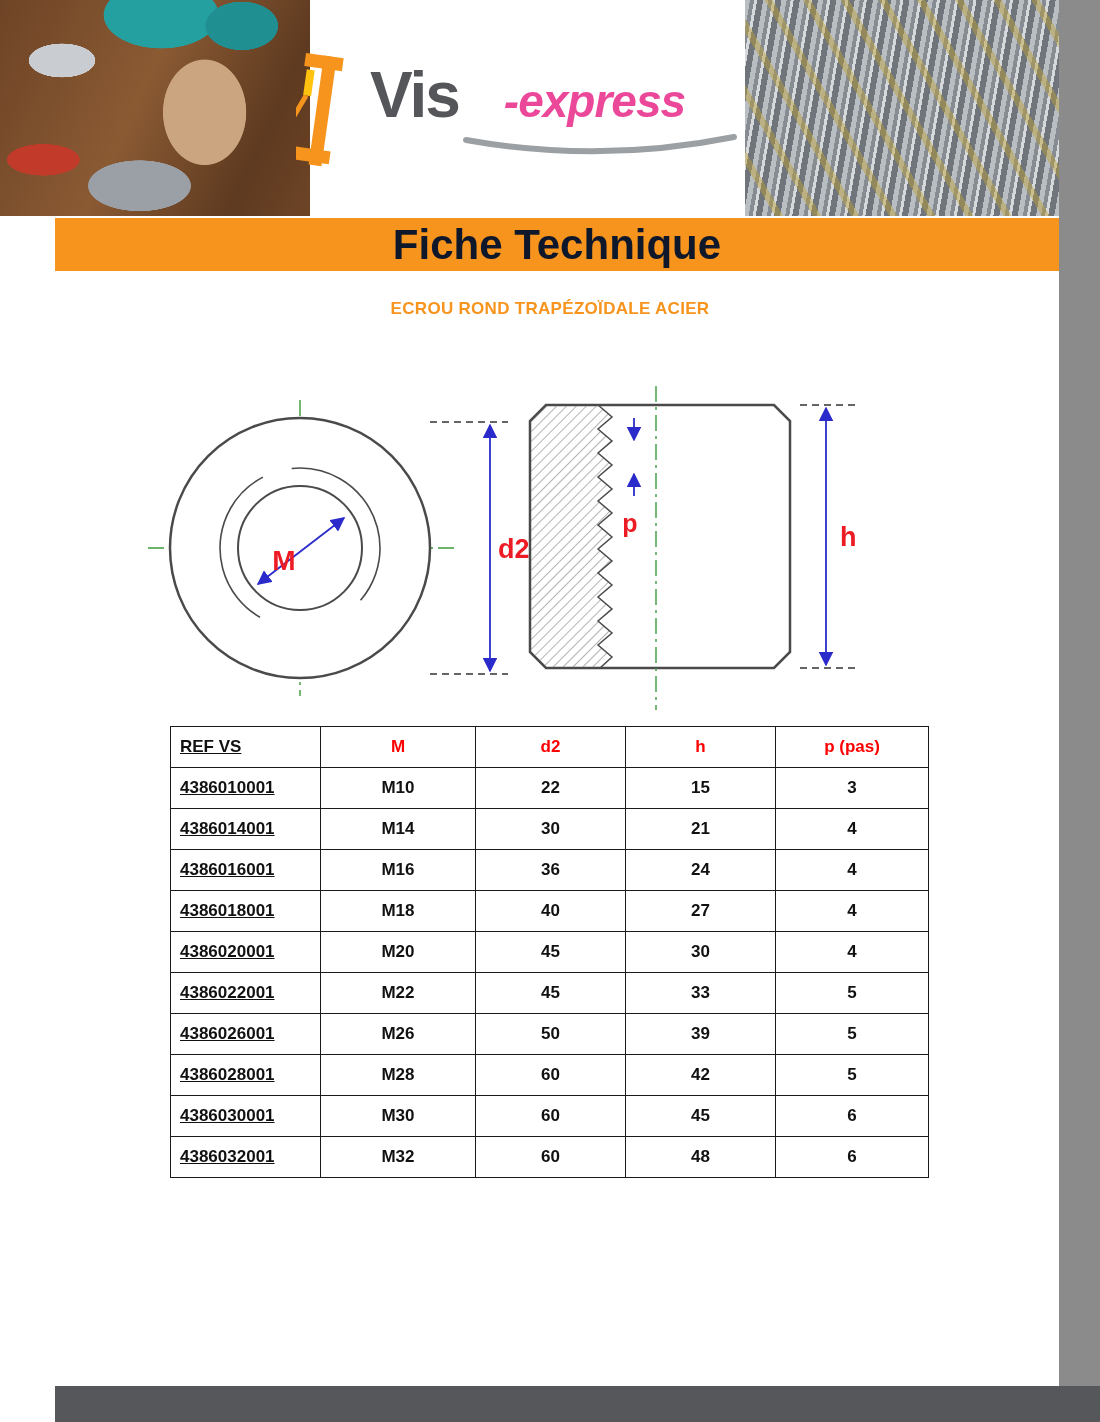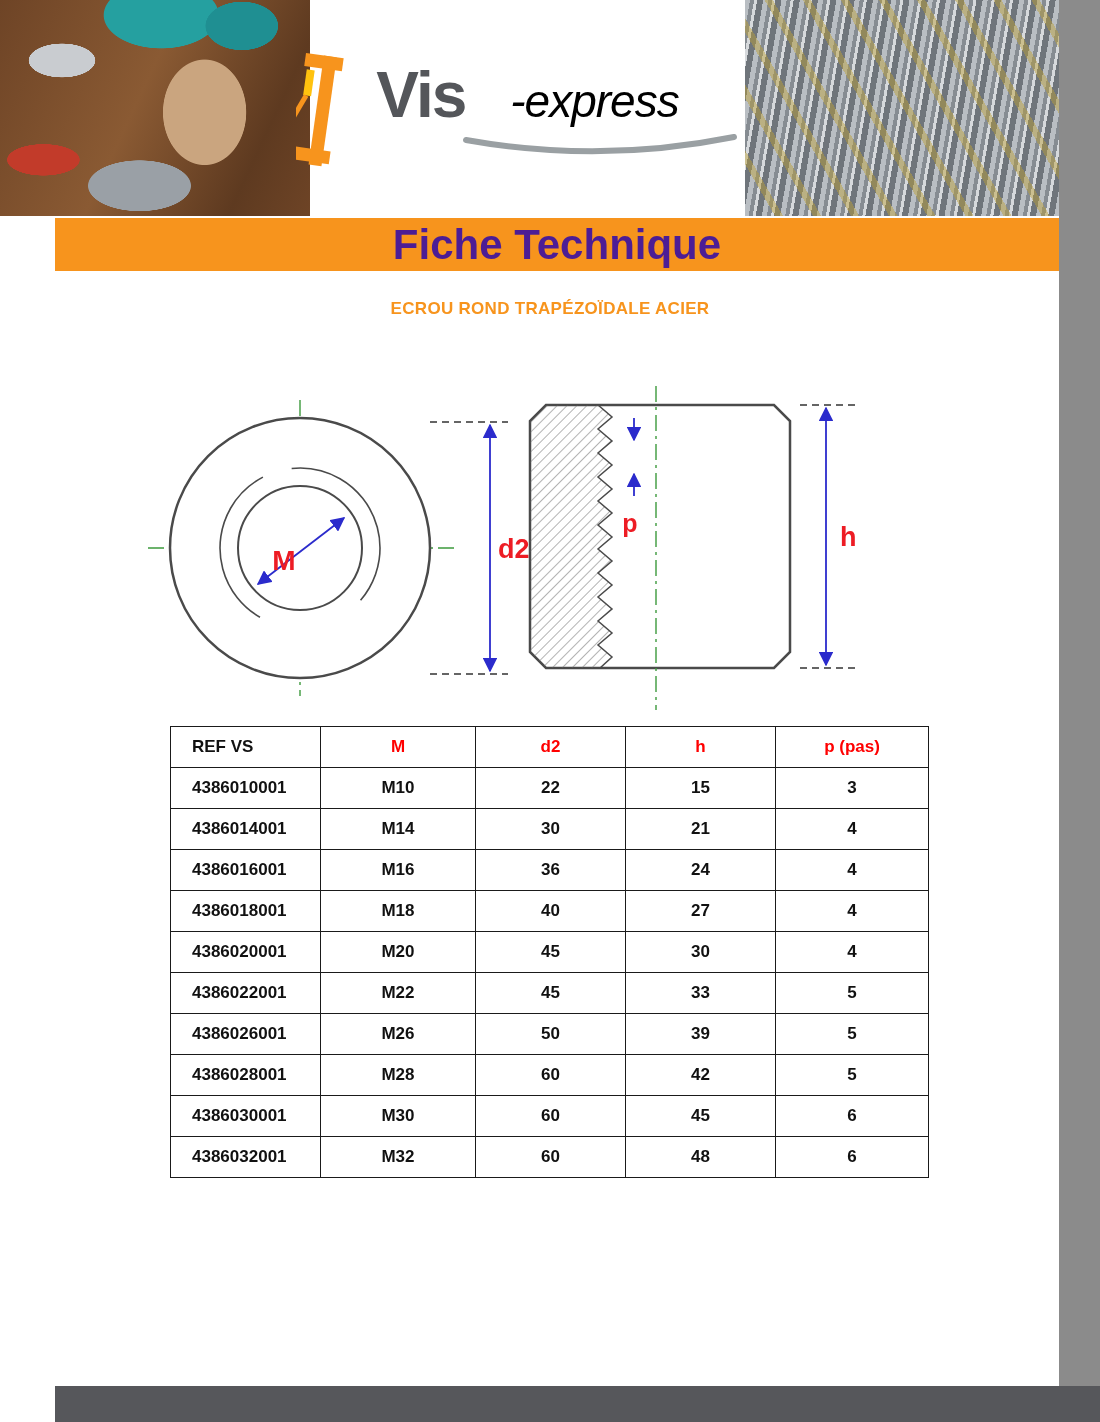--- a/index.html
+++ b/index.html
@@ -19,44 +19,44 @@
       linear-gradient(115deg,#6e4426,#8a5a33 45%,#5e3a20 80%,#6e4426);
     background-color:#774b29;}
   #photo-right{left:745px;width:314px;
     background:
       repeating-linear-gradient(60deg, transparent 0 26px, rgba(189,160,52,.45) 26px 33px),
       repeating-linear-gradient(100deg, #b9bec3 0 5px, #868c92 5px 9px, #d6d9dc 9px 12px, #6f757b 12px 18px);
     background-color:#9aa0a6;}
   #logo-area{position:absolute;left:310px;top:0;width:435px;height:216px;background:#fff;}
   #logo-line{display:flex;align-items:baseline;justify-content:center;margin-top:58px;gap:45px;}
   #logo-main{font-size:64px;font-weight:bold;color:#54565a;letter-spacing:-2px;}
-  #logo-suffix{font-size:46px;font-weight:normal;font-style:italic;color:#000000;letter-spacing:-1px;margin-top:16px;}
+  #logo-suffix{font-size:46px;font-weight:bold;font-style:italic;color:#ec4899;letter-spacing:-1px;margin-top:16px;}
   #logo-swoosh{display:block;margin:2px auto 0 150px;}
   #clamp-graphic{position:absolute;left:296px;top:52px;}
   #right-band{position:absolute;right:0;top:0;width:41px;height:1422px;background:#8b8b8b;}
 
   
   #banner{position:absolute;left:55px;top:218px;width:1004px;height:53px;background:#f7941d;
           display:flex;align-items:center;justify-content:center;}
-  #banner-title{color:#4c1d95;font-size:42px;font-weight:bold;letter-spacing:0;}
+  #banner-title{color:#0f172a;font-size:42px;font-weight:bold;letter-spacing:0;}
   #page-subtitle{position:absolute;left:0;top:299px;width:1100px;text-align:center;
                  color:#f7941d;font-size:17px;font-weight:bold;letter-spacing:.3px;}
 
   
   #drawing{position:absolute;left:0;top:378px;width:1100px;height:340px;}
   .dimtext{font-family:"Liberation Sans",sans-serif;font-weight:bold;fill:#ed1c24;}
 
   
   #spec-table{position:absolute;left:170px;top:726px;border-collapse:collapse;
               font-family:"Liberation Sans",sans-serif;}
   #spec-table th,#spec-table td{border:1.5px solid #1a1a1a;height:40px;font-size:17px;
               font-weight:bold;color:#111;text-align:center;padding:0 6px;}
   #spec-table th{color:#ff0000;}
   #spec-table th.ref-col{color:#111;}
-  #spec-table .ref-col{text-align:left;padding-left:21px;}
+  #spec-table .ref-col{text-align:left;padding-left:9px;text-decoration:underline;}
   #spec-table col.c0{width:150px;} #spec-table col.c1{width:155px;}
   #spec-table col.c2{width:150px;} #spec-table col.c3{width:150px;}
   #spec-table col.c4{width:153px;}
 
   
   #footer-bar{position:absolute;left:55px;right:0;bottom:0;height:36px;background:#56575b;z-index:5;}
 </style>
 </head>
 <body>
 

